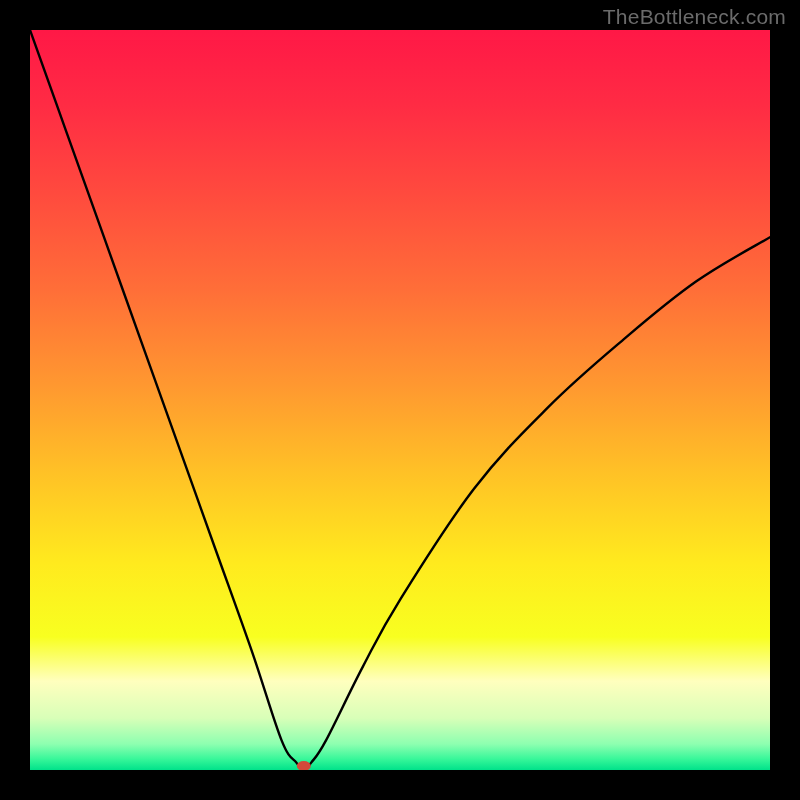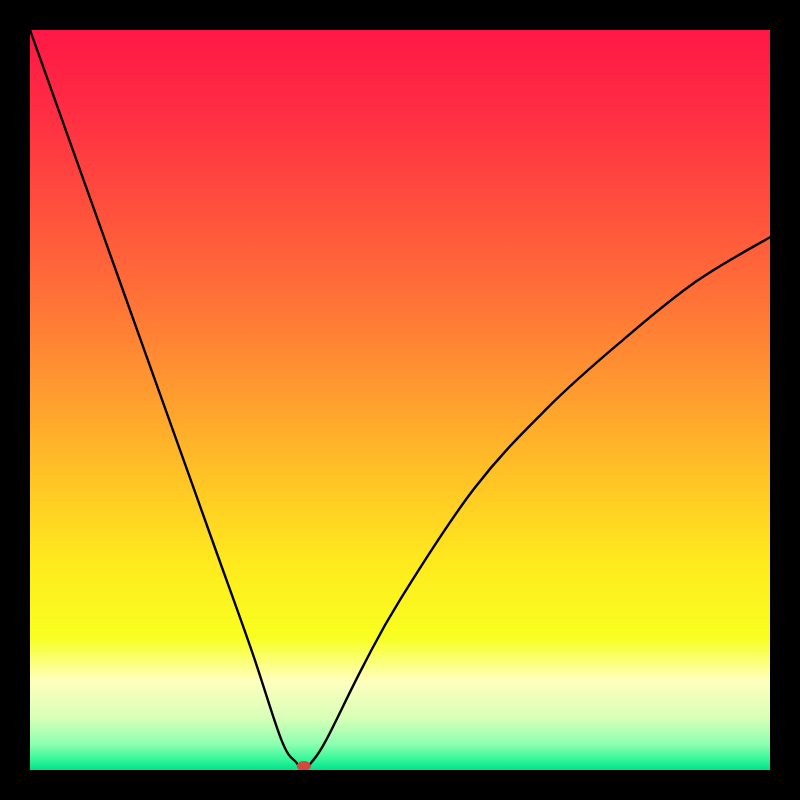--- a/index.html
+++ b/index.html
@@ -46,20 +46,21 @@
     inset: 0;
     width: 100%;
     height: 100%;
   }
 </style>
 </head>
 <body>
 
 <div class="frame">
 
+  <div class="watermark">TheBottleneck.com</div>
 
   <div class="plot-area">
 
     <svg class="gradient-bg" viewBox="0 0 740 740" preserveAspectRatio="none">
       <defs>
         <linearGradient id="bg-grad" x1="0" y1="0" x2="0" y2="1">
             <stop offset="0%" stop-color="#ff1846"></stop>
             <stop offset="10%" stop-color="#ff2b44"></stop>
             <stop offset="22%" stop-color="#ff4a3e"></stop>
             <stop offset="35%" stop-color="#ff6e38"></stop>

